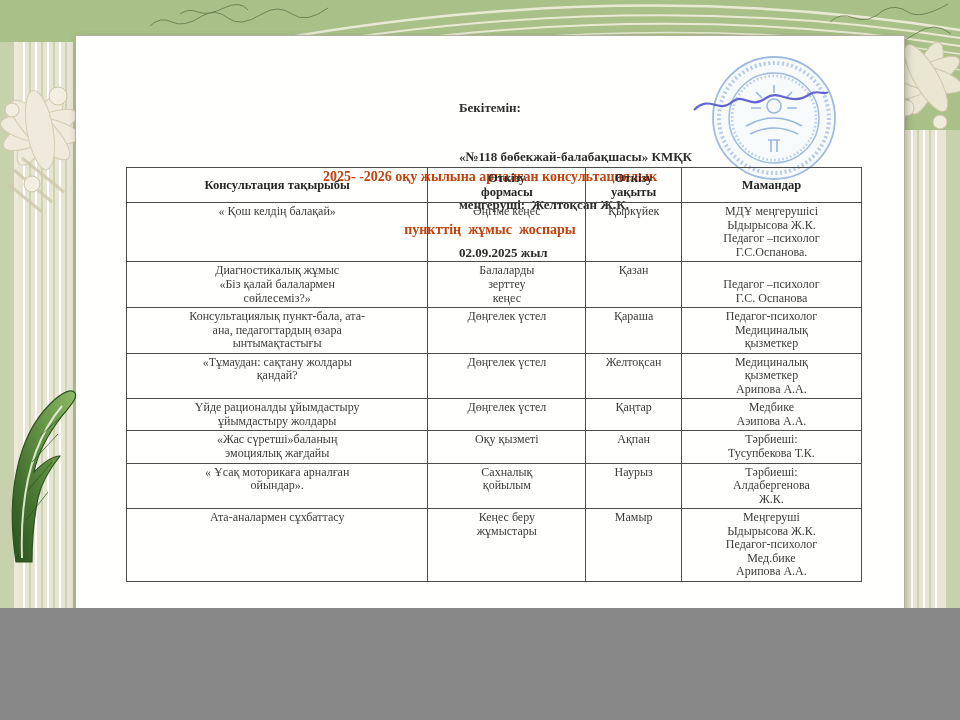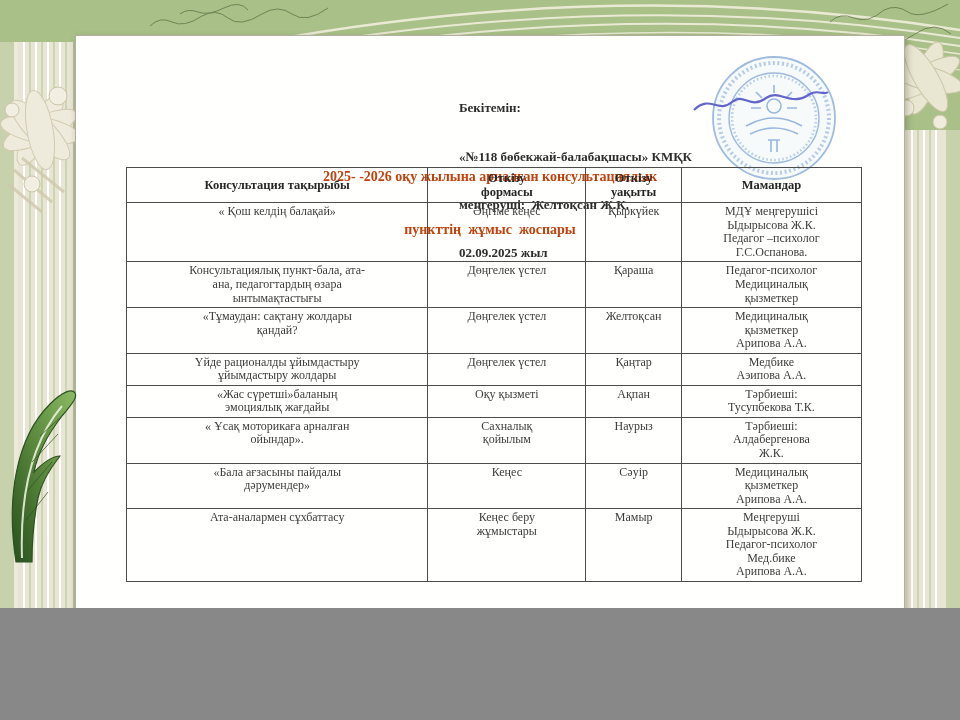--- a/index.html
+++ b/index.html
@@ -210,20 +210,32 @@
         <tr>
           <td class="c1">« Қош келдің балақай»</td>
           <td class="c2">Әңгіме кеңес</td>
           <td class="c3">Қыркүйек</td>
           <td class="c4">МДҰ меңгерушісі
 Ыдырысова Ж.К.
 Педагог –психолог
 Г.С.Оспанова.</td>
         </tr>
         <tr>
+          <td class="c1">Диагностикалық жұмыс
+«Біз қалай балалармен
+сөйлесеміз?»</td>
+          <td class="c2">Балаларды
+зерттеу
+кеңес</td>
+          <td class="c3">Қазан</td>
+          <td class="c4">
+Педагог –психолог
+Г.С. Оспанова</td>
+        </tr>
+        <tr>
           <td class="c1">Консультациялық пункт-бала, ата-
 ана, педагогтардың өзара
 ынтымақтастығы</td>
           <td class="c2">Дөңгелек үстел</td>
           <td class="c3">Қараша</td>
           <td class="c4">Педагог-психолог
 Медициналық
 қызметкер</td>
         </tr>
         <tr>
@@ -253,29 +265,20 @@
         </tr>
         <tr>
           <td class="c1">« Ұсақ моторикаға арналған
 ойындар».</td>
           <td class="c2">Сахналық
 қойылым</td>
           <td class="c3">Наурыз</td>
           <td class="c4">Тәрбиеші:
 Алдабергенова
 Ж.К.</td>
-        </tr>
-        <tr>
-          <td class="c1">«Бала ағзасыны пайдалы
-дәрумендер»</td>
-          <td class="c2">Кеңес</td>
-          <td class="c3">Сәуір</td>
-          <td class="c4">Медициналық
-қызметкер
-Арипова А.А.</td>
         </tr>
         <tr>
           <td class="c1">Ата-аналармен сұхбаттасу</td>
           <td class="c2">Кеңес беру
 жұмыстары</td>
           <td class="c3">Мамыр</td>
           <td class="c4">Меңгеруші
 Ыдырысова  Ж.К.
 Педагог-психолог
 Мед.бике

